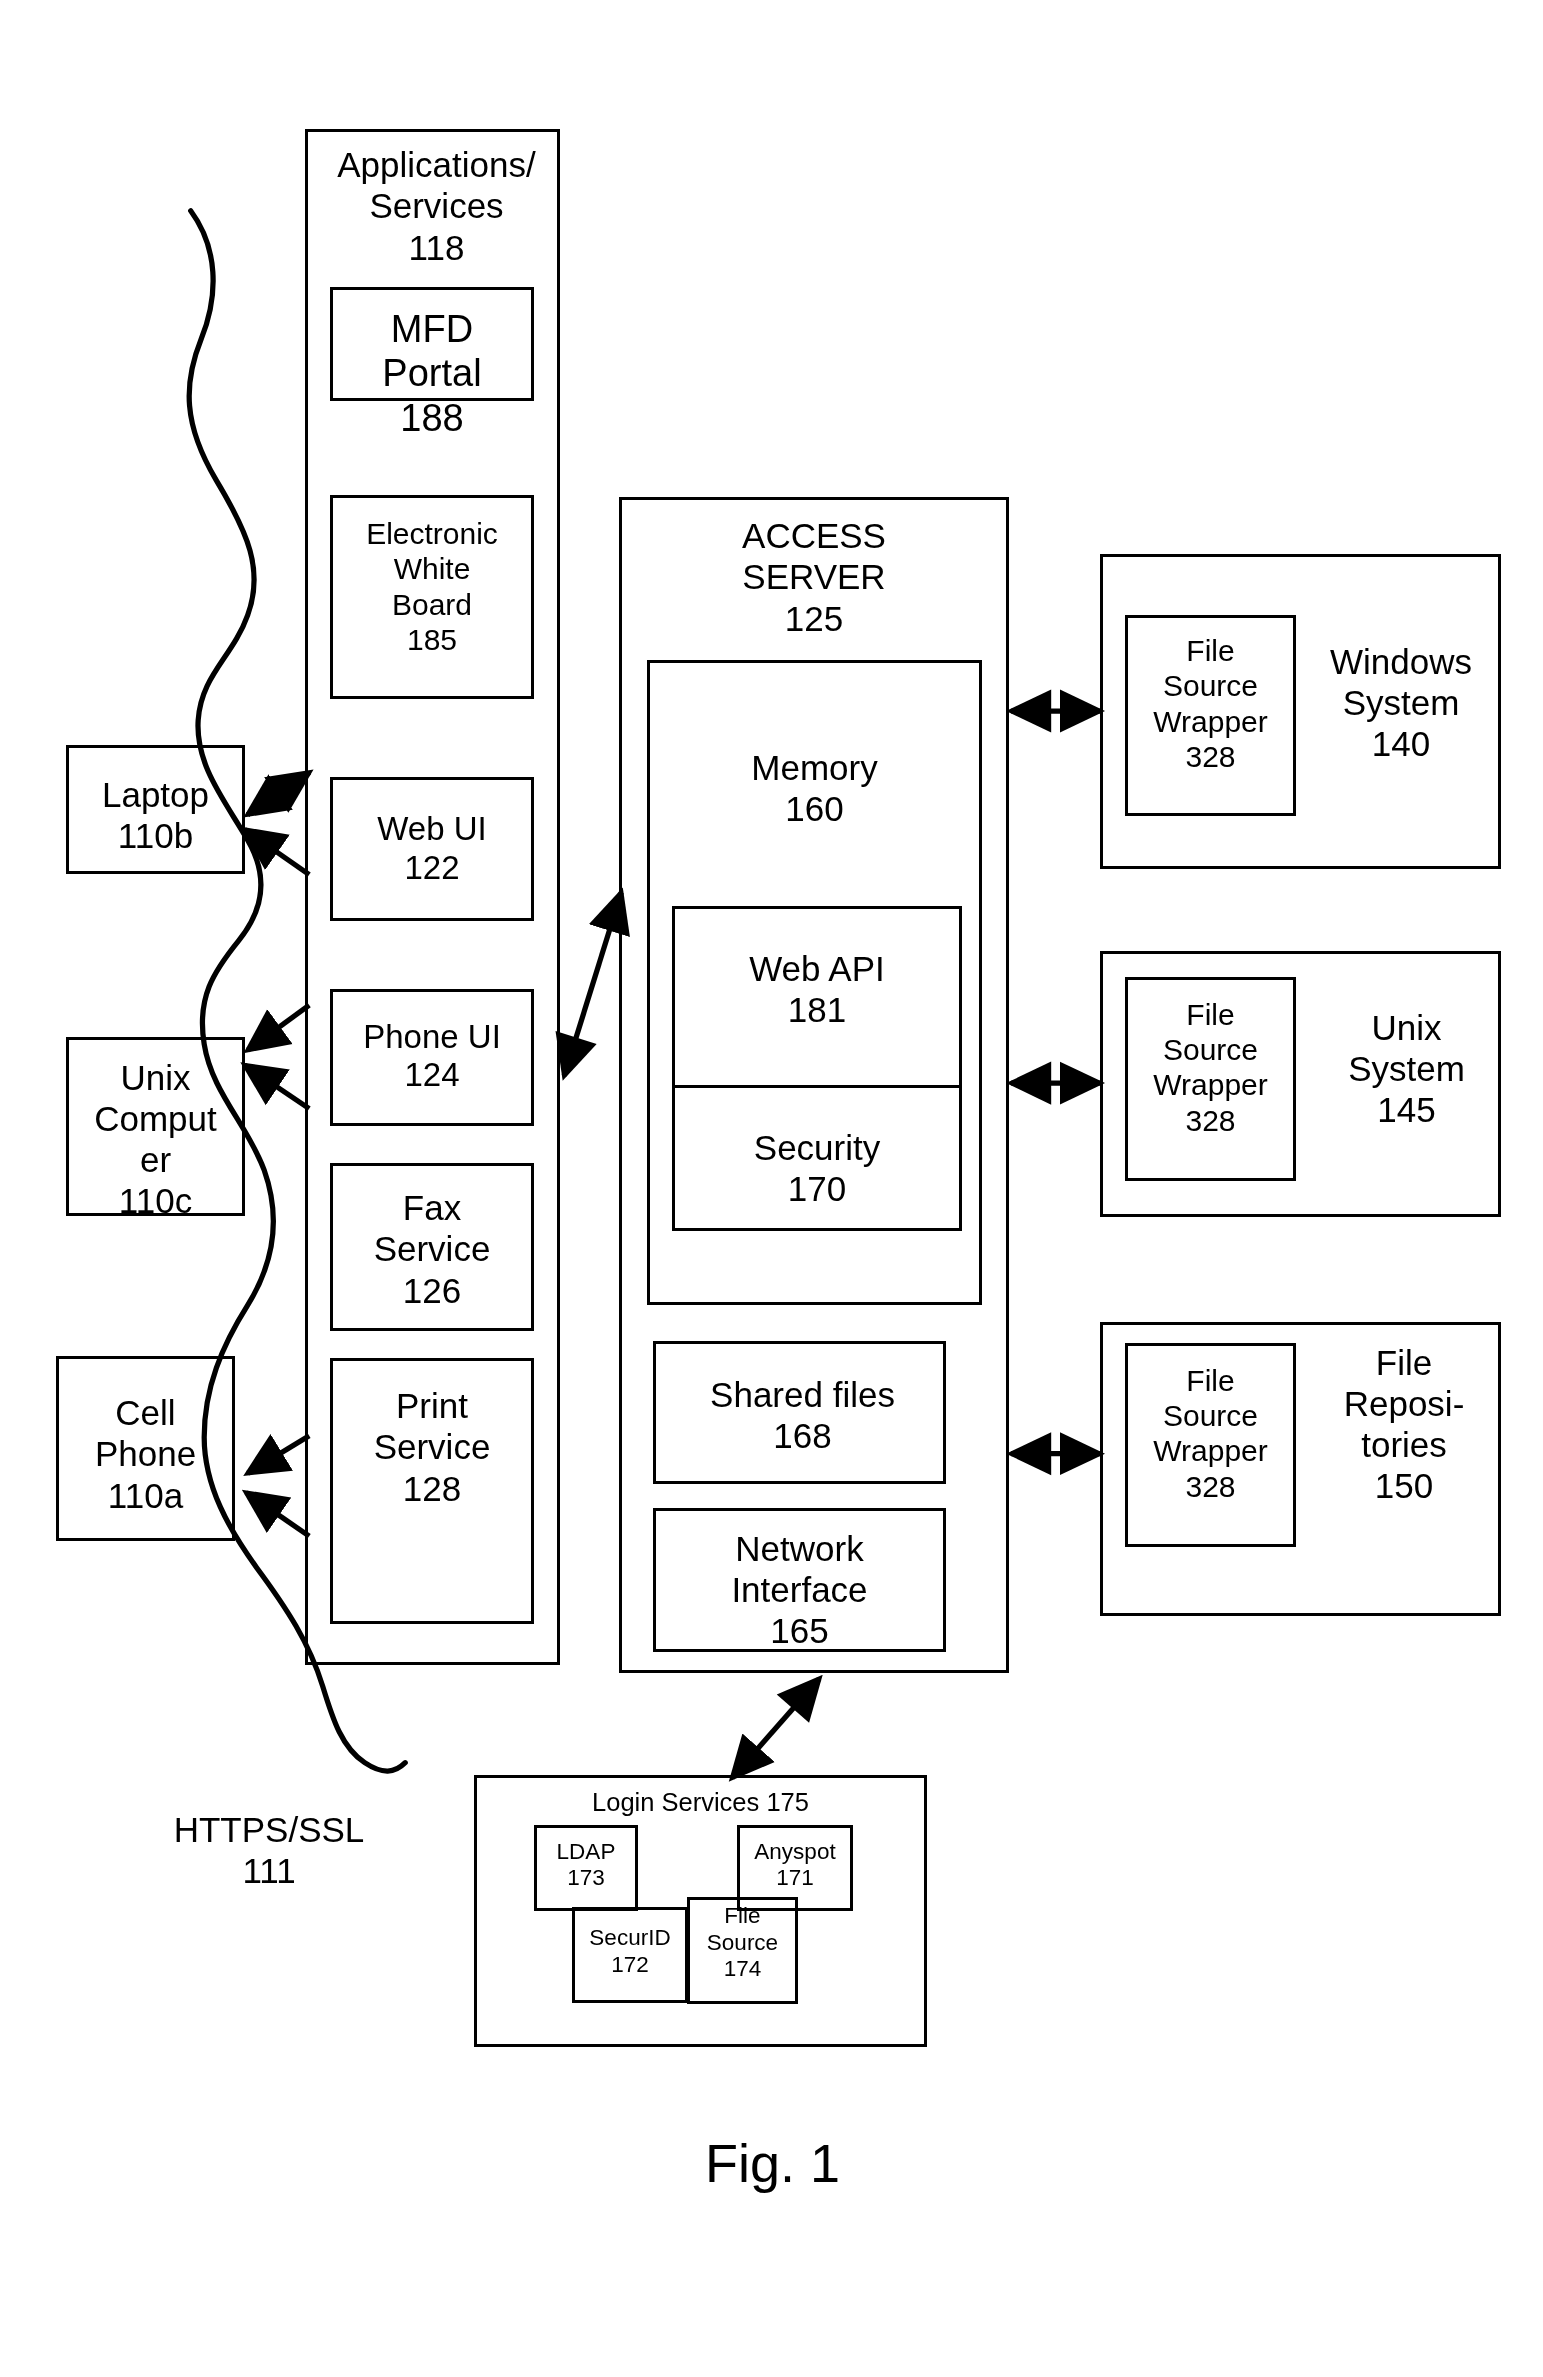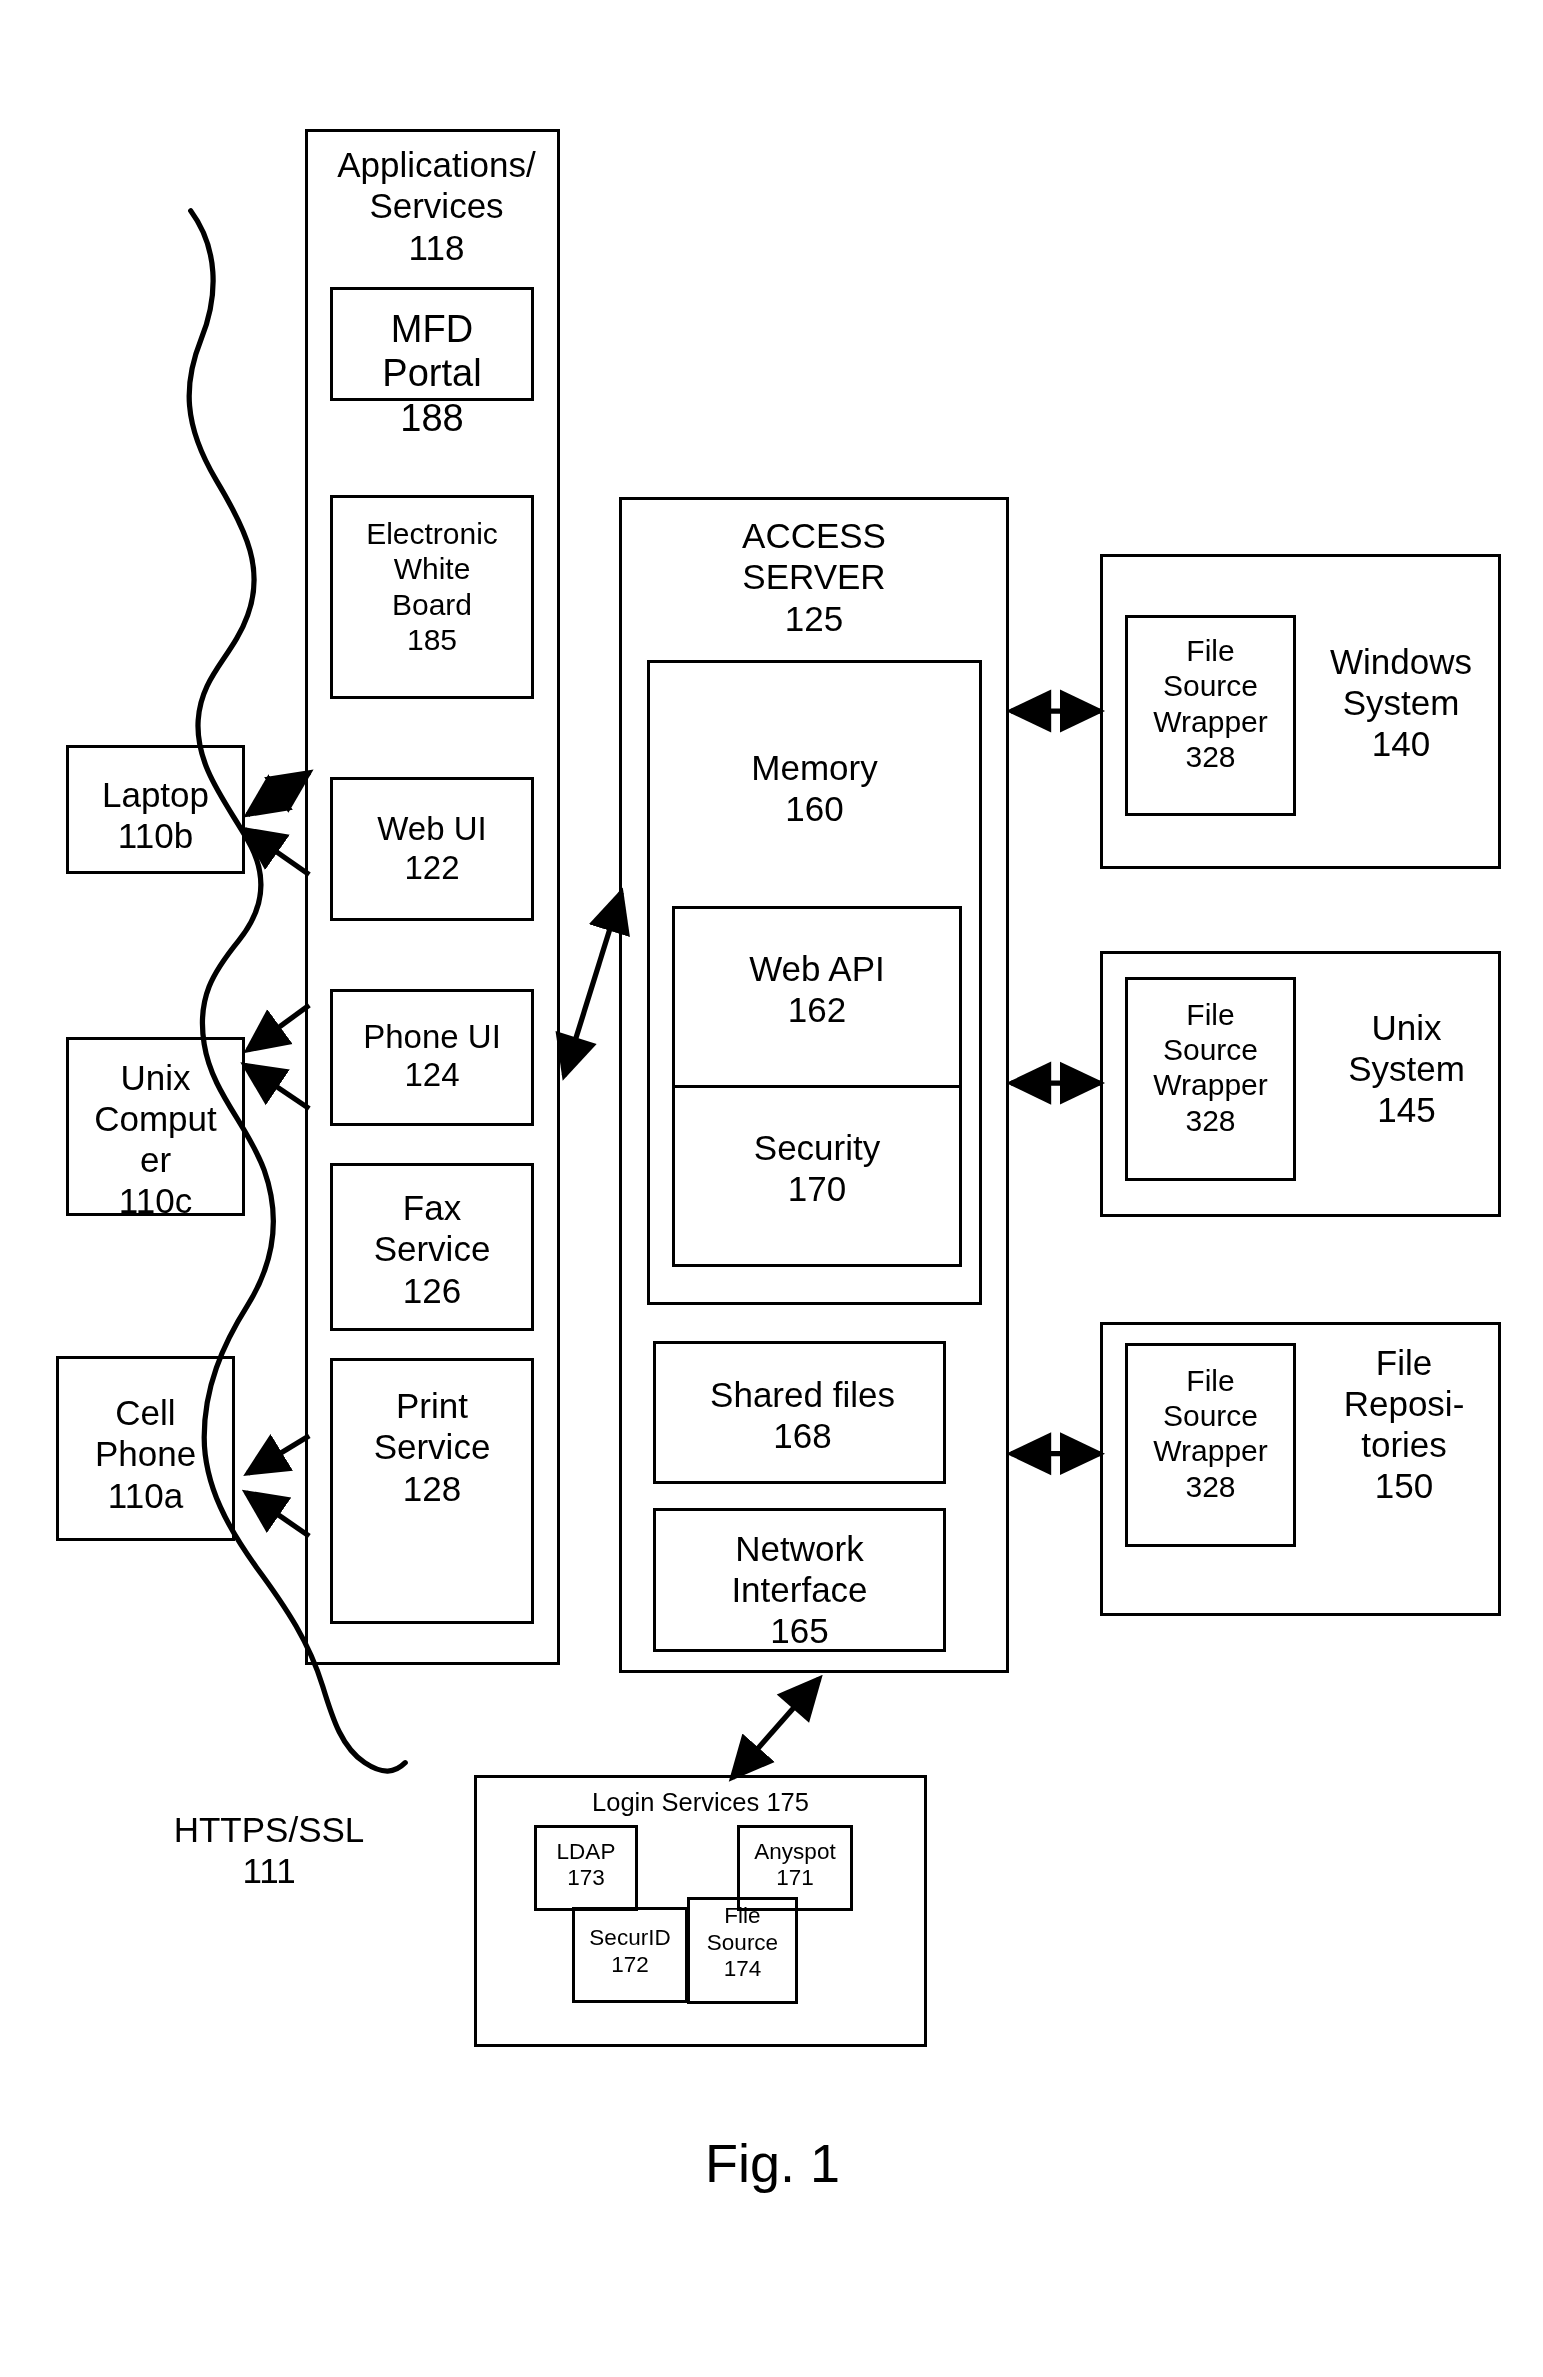--- a/index.html
+++ b/index.html
@@ -182,24 +182,24 @@
 125</div>
   </div>
 
   <div class="box thin" style="left:647px; top:660px; width:335px; height:645px;">
     <div class="boxtext f-big label" style="margin-top:84px;">Memory
 160</div>
   </div>
 
   <div class="box thin" style="left:672px; top:906px; width:290px; height:182px;">
     <div class="boxtext f-big label" style="margin-top:39px;">Web API
-162</div>
-  </div>
-
-  <div class="box thin" style="left:672px; top:1085px; width:290px; height:182px;">
+181</div>
+  </div>
+
+  <div class="box thin" style="left:672px; top:1085px; width:290px; height:146px;">
     <div class="boxtext f-big label" style="margin-top:39px;">Security
 170</div>
   </div>
 
   <div class="box thin" style="left:653px; top:1341px; width:293px; height:143px;">
     <div class="boxtext f-big label" style="margin-top:30px;margin-left:6px;">Shared files
 168</div>
   </div>
 
   <div class="box thin" style="left:653px; top:1508px; width:293px; height:144px;">

